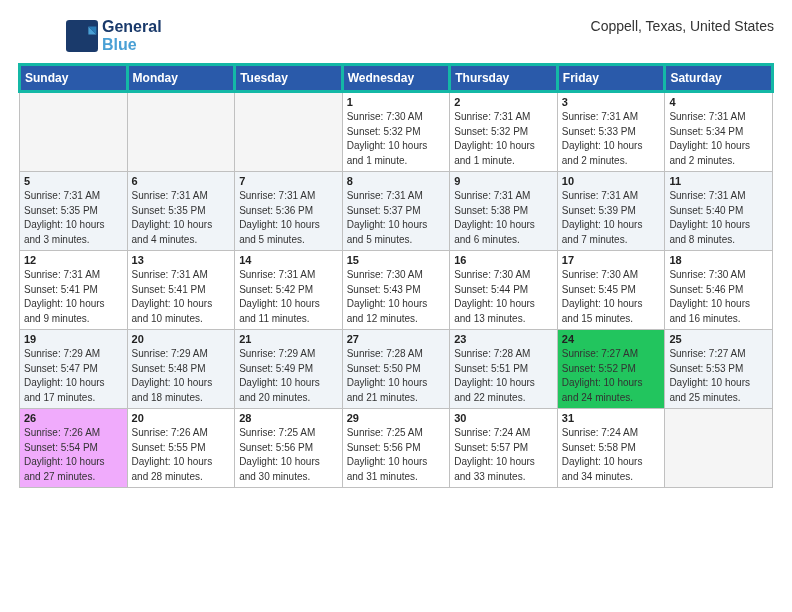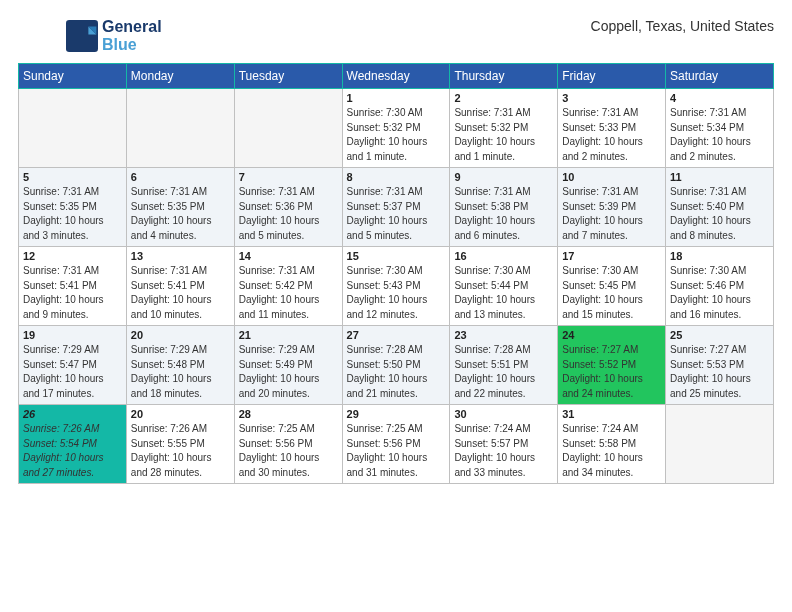--- a/index.html
+++ b/index.html
@@ -48,24 +48,24 @@
     }
     .calendar-table {
       width: 100%;
       border-collapse: collapse;
       table-layout: fixed;
     }
     .calendar-table th {
       background: #2a5aaa;
       color: #fff;
       font-size: 12px;
-      font-weight: normal;
+      font-weight: bold;
       padding: 5px 4px;
       text-align: left;
-      border: 1px solid #14b8a6;
+      border: 3px solid #14b8a6;
     }
     .calendar-table td {
       border: 1px solid #c0c0c0;
       vertical-align: top;
       padding: 3px 4px;
       font-size: 9.5px;
       color: #222;
       height: 78px;
       background: #fff;
     }
@@ -277,21 +277,21 @@
 Daylight: 10 hours and 24 minutes.</div>
           </td>
           <td style="background: rgb(240, 244, 248);">
             <span class="day-number">25</span>
             <div class="day-info" style="white-space: pre-line;">Sunrise: 7:27 AM
 Sunset: 5:53 PM
 Daylight: 10 hours and 25 minutes.</div>
           </td>
         </tr>
         <tr>
-          <td style="background: #14b8a6; font-style: italic;">
+          <td style="background: #f0abfc;">
             <span class="day-number">26</span>
             <div class="day-info" style="white-space: pre-line;">Sunrise: 7:26 AM
 Sunset: 5:54 PM
 Daylight: 10 hours and 27 minutes.</div>
           </td>
           <td style="background: rgb(255, 255, 255);">
             <span class="day-number">20</span>
             <div class="day-info" style="white-space: pre-line;">Sunrise: 7:26 AM
 Sunset: 5:55 PM
 Daylight: 10 hours and 28 minutes.</div>

